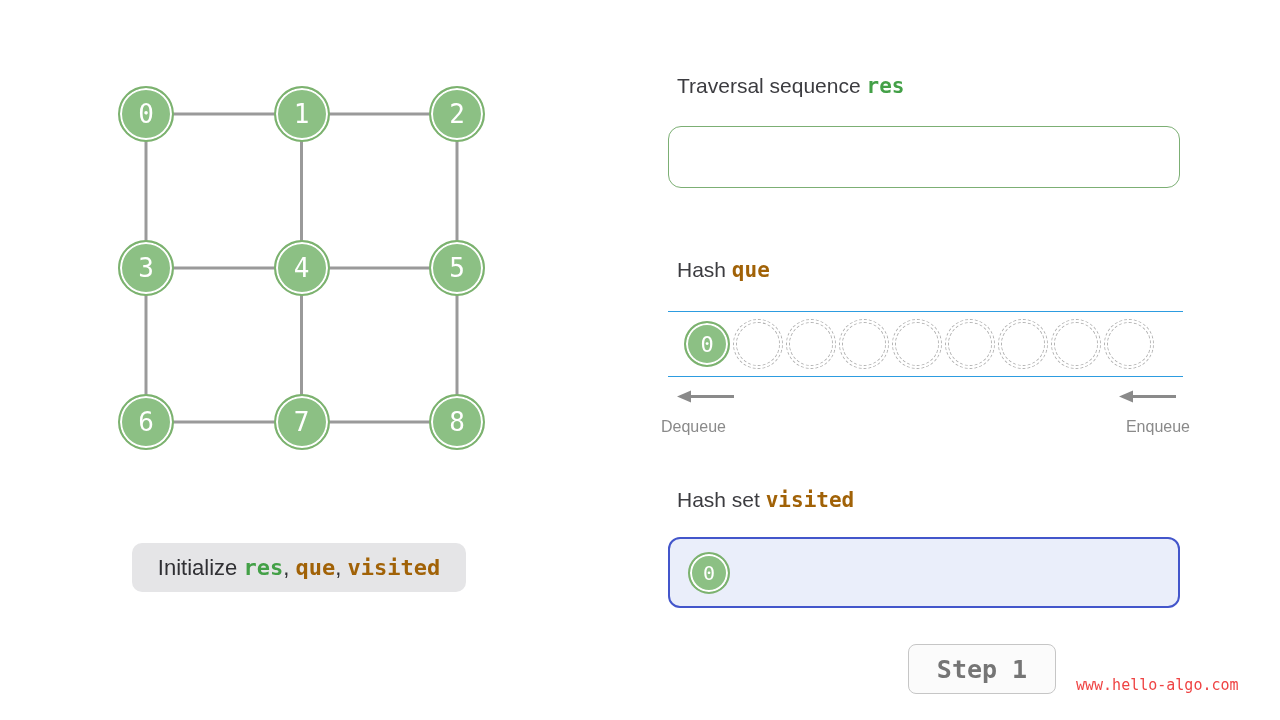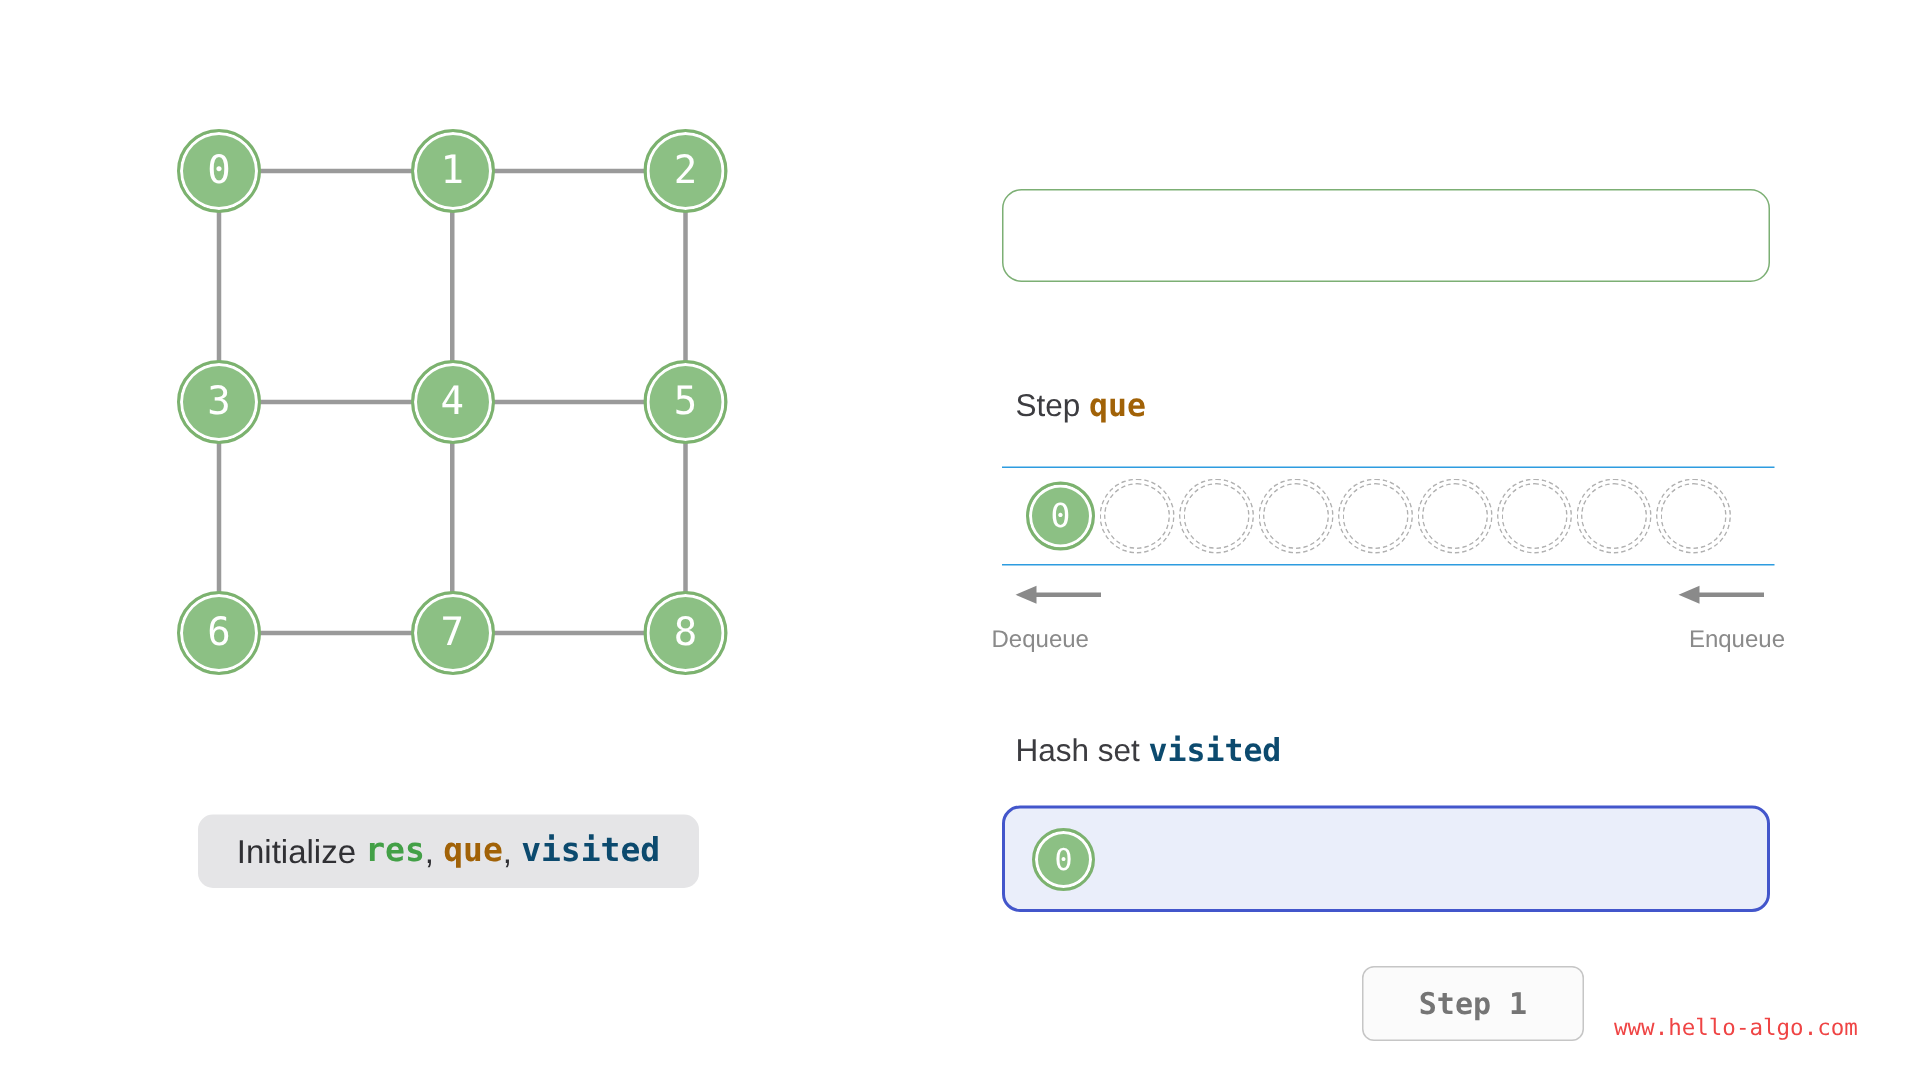--- a/index.html
+++ b/index.html
@@ -24,21 +24,21 @@
   
   .caption {
     position:absolute; left:132px; top:543px; width:334px; height:49px;
     background:#E5E5E7; border-radius:10px;
     display:flex; align-items:center; justify-content:center;
     font-size:22px; color:#303034; white-space:pre;
   }
   .caption .code { font-size:22px; }
   .c-green  { color:#43A047; }
   .c-blue   { color:#a16207; }
-  .c-indigo { color:#0c4a6e; }
+  .c-indigo { color:#a16207; }
 
   
   .heading { position:absolute; left:677px; font-size:21px; color:#3C3C40; white-space:pre; }
   .heading .code { font-size:21px; }
 
   .res-box {
     position:absolute; left:668px; top:126px; width:512px; height:62px;
     border:1.5px solid #7CAF74; border-radius:13px; background:#ffffff;
   }
 
@@ -80,21 +80,21 @@
     box-shadow: inset 0 0 0 2px #ffffff;
     color:#ffffff; font-family:"DejaVu Sans Mono", monospace; font-size:20px;
     display:flex; align-items:center; justify-content:center;
     flex:0 0 auto;
   }
 
   .step-button {
     position:absolute; left:908px; top:644px; width:148px; height:50px;
     background:#FBFBFB; border:1.5px solid #C6C6C6; border-radius:8px;
     font-family:"DejaVu Sans Mono", monospace; font-weight:bold;
-    font-size:20px; color:#757575;
+    font-size:25px; color:#757575;
     display:flex; align-items:center; justify-content:center;
     cursor:pointer; white-space:pre;
   }
   .watermark {
     position:absolute; left:1076px; top:676px;
     font-family:"DejaVu Sans Mono", monospace; font-size:15px; color:#ef4444;
   }
 </style>
 </head>
 <body>
@@ -122,23 +122,24 @@
       <div class="gnode" style="left: 146px; top: 268px;">3</div>
       <div class="gnode" style="left: 301.5px; top: 268px;">4</div>
       <div class="gnode" style="left: 457px; top: 268px;">5</div>
       <div class="gnode" style="left: 146px; top: 422px;">6</div>
       <div class="gnode" style="left: 301.5px; top: 422px;">7</div>
       <div class="gnode" style="left: 457px; top: 422px;">8</div>
     </div>
 
   <div class="caption" id="caption"><span class="">Initialize </span><span class="code c-green">res</span><span class="">, </span><span class="code c-blue">que</span><span class="">, </span><span class="code c-indigo">visited</span></div>
 
+  <div class="heading" style="top:74px;"><span>Traversal sequence </span><span class="code c-green">res</span></div>
   <div class="res-box" id="res-box"></div>
 
-  <div class="heading" style="top:258px;"><span>Step </span><span class="code c-blue">que</span></div>
+  <div class="heading" style="top:258px;"><span>Hash </span><span class="code c-blue">que</span></div>
   <div class="queue-band" id="queue-band">
       <div class="qslot filled">0</div>
       <div class="qslot empty">
         <div class="inner-ring"></div>
       </div>
       <div class="qslot empty">
         <div class="inner-ring"></div>
       </div>
       <div class="qslot empty">
         <div class="inner-ring"></div>

